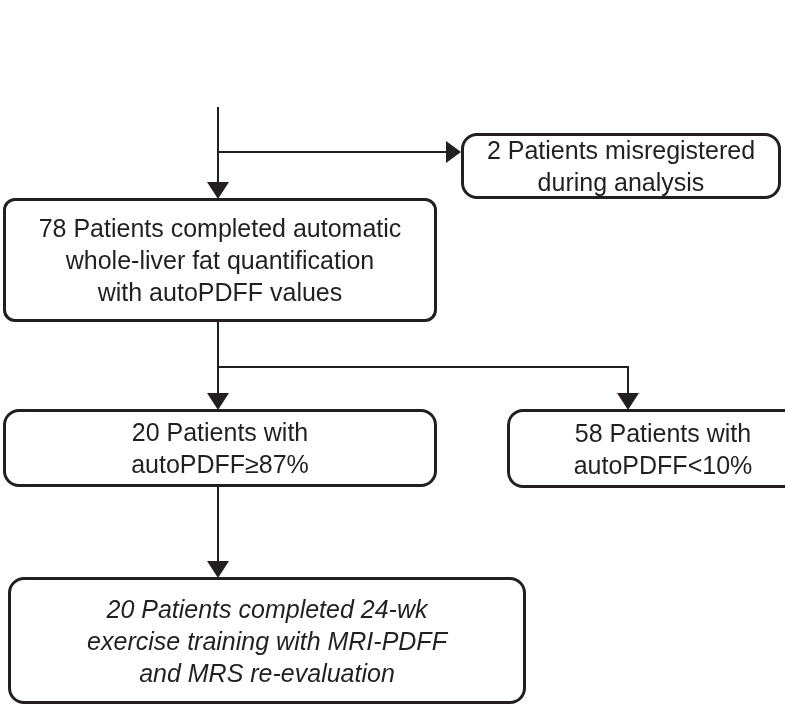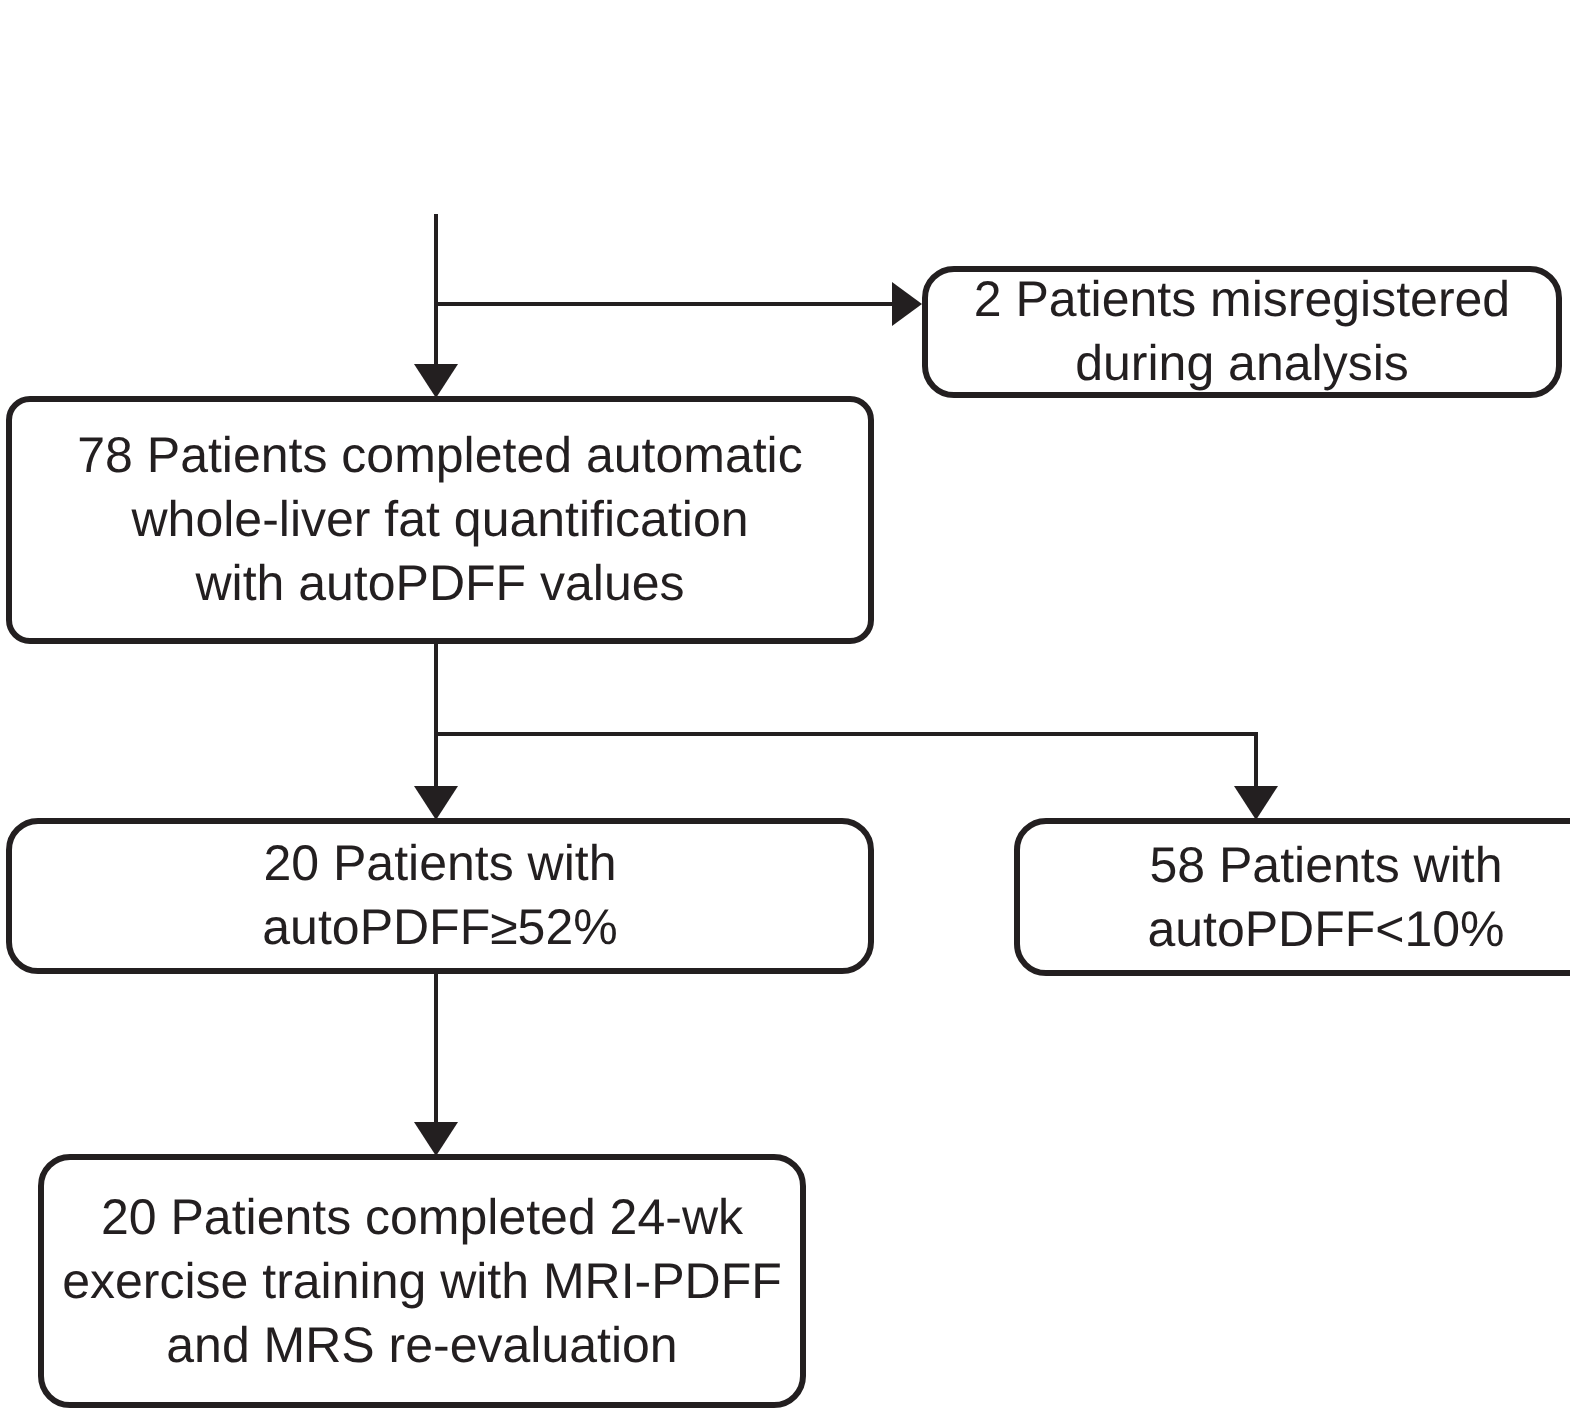--- a/index.html
+++ b/index.html
@@ -50,21 +50,21 @@
     border-bottom: 11px solid transparent;
     border-left: 15px solid #231f20;
   }
 
   
   #box-enrollment      { left: 5px;   top: 5px;   width: 430px; height: 102px; }
   #box-misregistered   { left: 461px; top: 110px; width: 320px; height: 66px; margin-top: 23px;  }
   #box-completed-auto  { left: 3px;   top: 198px; width: 434px; height: 124px; border-radius: 12px; }
   #box-pdff-ge10       { left: 3px;   top: 409px; width: 434px; height: 78px;  }
   #box-pdff-lt10       { left: 471px; top: 409px; width: 312px; height: 79px; margin-left: 36px;  }
-  #box-exercise        { left: 19px;   top: 577px; width: 384px; height: 127px; }
+  #box-exercise        { left: 8px;   top: 577px; width: 518px; height: 127px; font-style: italic; }
 
   
   #stem-1        { left: 217px; top: 107px; width: 2px;   height: 78px;  }
   #branch-1-h    { left: 217px; top: 151px; width: 230px; height: 2px;   }
   #arrow-misreg  { left: 446px; top: 141px; }
   #arrow-auto    { left: 207px; top: 182px; }
   #stem-2        { left: 217px; top: 322px; width: 2px;   height: 72px;  }
   #branch-2-h    { left: 217px; top: 366px; width: 412px; height: 2px;   }
   #branch-2-v    { left: 627px; top: 366px; width: 2px;   height: 28px;  }
   #arrow-ge10    { left: 207px; top: 393px; }
@@ -79,21 +79,21 @@
 
 
   <div class="fc-box" id="box-misregistered">2 Patients misregistered
 during analysis</div>
 
   <div class="fc-box" id="box-completed-auto">78 Patients completed automatic
 whole-liver fat quantification
 with autoPDFF values</div>
 
   <div class="fc-box" id="box-pdff-ge10">20 Patients with
-autoPDFF≥52%</div>
+autoPDFF≥87%</div>
 
   <div class="fc-box" id="box-pdff-lt10">58 Patients with
 autoPDFF&lt;10%</div>
 
   <div class="fc-box" id="box-exercise">20 Patients completed 24-wk
 exercise training with MRI-PDFF
 and MRS re-evaluation</div>
 
   <div class="line" id="stem-1"></div>
   <div class="line" id="branch-1-h"></div>

